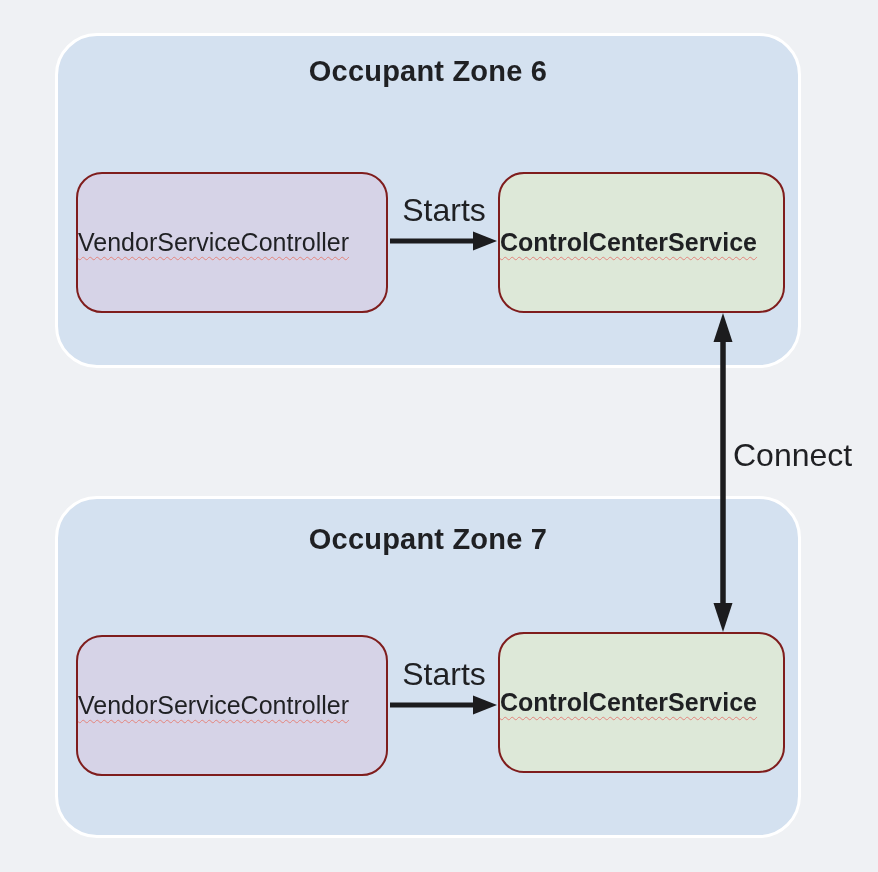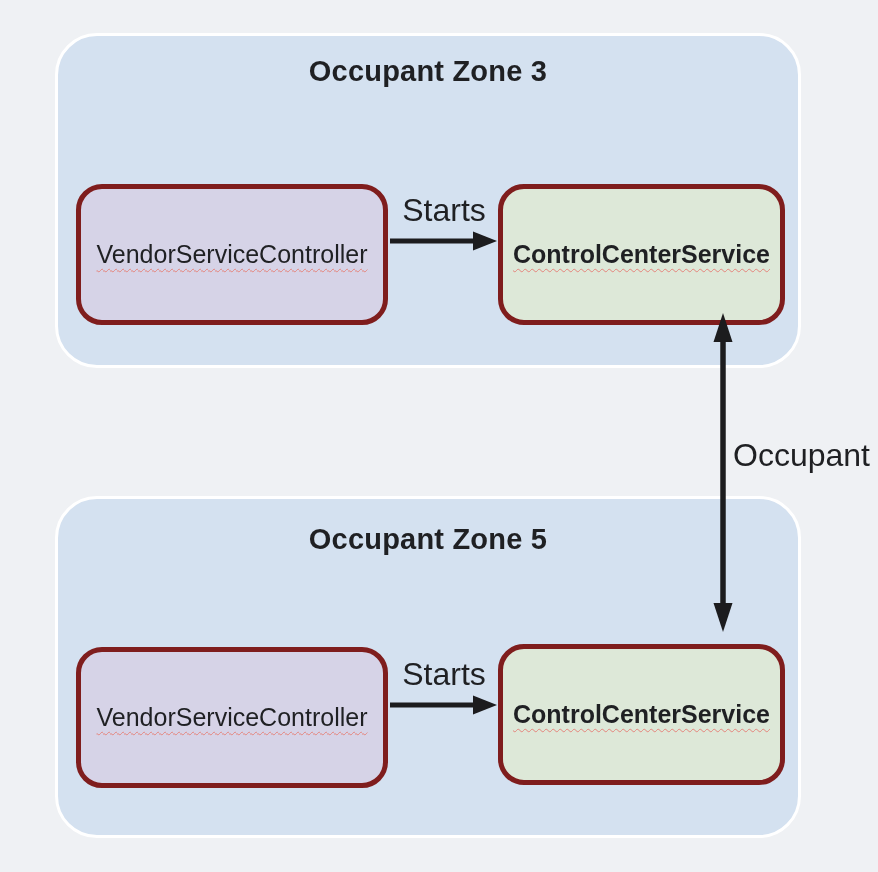--- a/index.html
+++ b/index.html
@@ -32,30 +32,28 @@
     text-align: center;
     font-size: 29px;
     font-weight: 700;
     color: var(--text, #1f2023);
     letter-spacing: 0.2px;
   }
   .zone-1 .zone-title { top: 19px; }
   .zone-2 .zone-title { top: 24px; }
   .node {
     position: absolute;
-    border: 5px solid #7f1d1d;
+    border: 2px solid #7f1d1d;
     border-radius: 26px;
     box-sizing: border-box;
     display: flex;
     align-items: center;
-    justify-content: center;
     font-size: 25px;
     color: var(--text, #1f2023);
     white-space: nowrap;
-    margin-top: 12px;
   }
   .vendor-node {
     left: 76px;
     width: 312px;
     height: 141px;
     background: var(--vendor_bg, #d6d3e7);
   }
   .control-node {
     left: 498px;
     width: 287px;
@@ -92,44 +90,44 @@
     color: var(--arrow, #1c1c1e);
     pointer-events: none;
   }
 </style>
 </head>
 <body>
 
 <div class="canvas">
 
   <div class="zone zone-1">
-    <div class="zone-title">Occupant Zone 3</div>
+    <div class="zone-title">Occupant Zone 6</div>
   </div>
 
   <div class="zone zone-2">
-    <div class="zone-title">Occupant Zone 5</div>
+    <div class="zone-title">Occupant Zone 7</div>
   </div>
 
   <div class="node vendor-node vendor-1">
     <span class="spell">VendorServiceController</span>
   </div>
   <div class="node control-node control-1">
     <span class="spell">ControlCenterService</span>
   </div>
 
   <div class="node vendor-node vendor-2">
     <span class="spell">VendorServiceController</span>
   </div>
   <div class="node control-node control-2">
     <span class="spell">ControlCenterService</span>
   </div>
 
   <div class="edge-label starts-label-1">Starts</div>
   <div class="edge-label starts-label-2">Starts</div>
-  <div class="edge-label connect-label">Occupant</div>
+  <div class="edge-label connect-label">Connect</div>
 
   <svg class="arrow-layer" viewBox="0 0 878 872" xmlns="http://www.w3.org/2000/svg">
     <g>
       <line x1="390" y1="241" x2="478" y2="241" stroke="currentColor" stroke-width="5"></line>
       <polygon points="497,241 473,231.5 473,250.5" fill="currentColor"></polygon>
     </g>
     <g>
       <line x1="390" y1="705" x2="478" y2="705" stroke="currentColor" stroke-width="5"></line>
       <polygon points="497,705 473,695.5 473,714.5" fill="currentColor"></polygon>
     </g>

